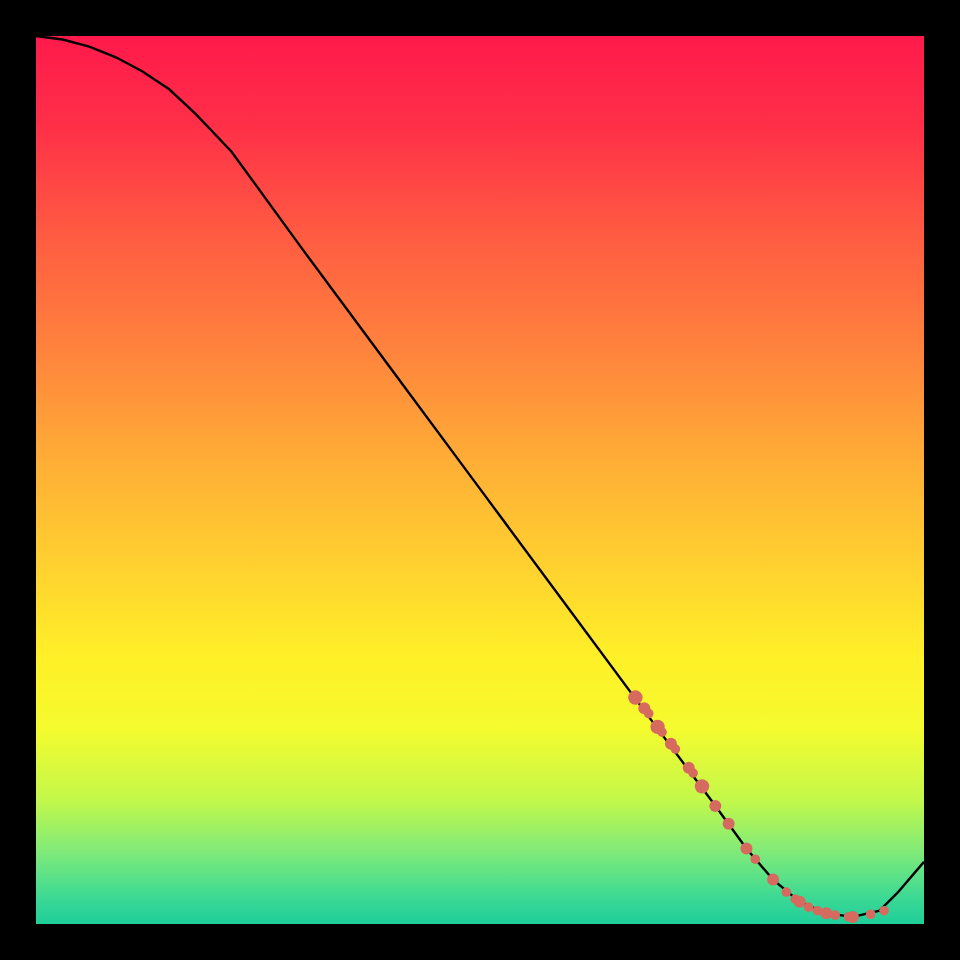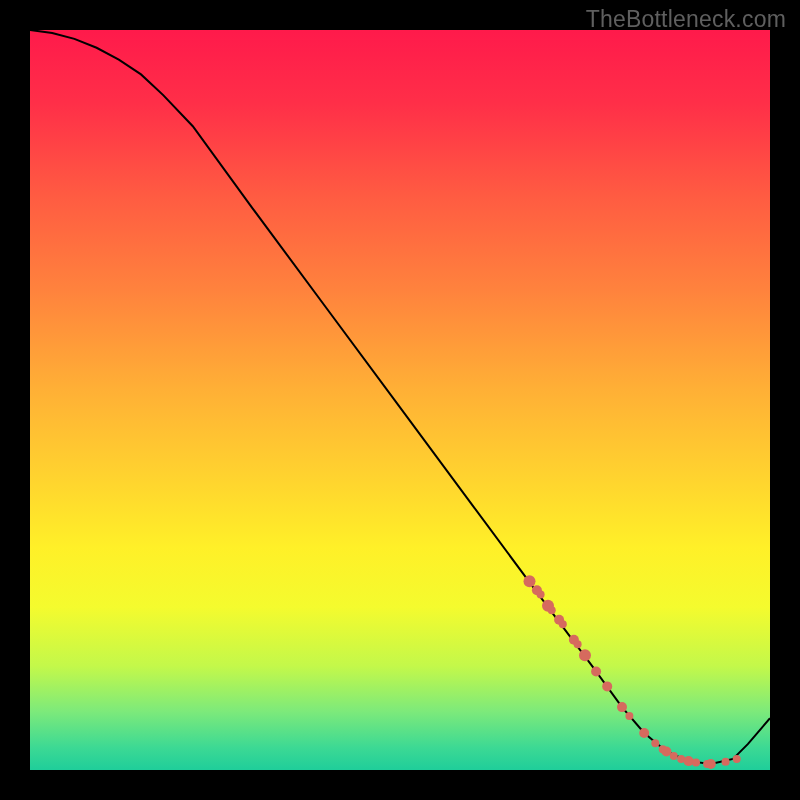--- a/index.html
+++ b/index.html
@@ -43,21 +43,20 @@
   }
   .marker {
     fill: #d66a5e;
     stroke: none;
   }
 </style>
 </head>
 <body>
 
 <div class="frame">
-  <div class="watermark">TheBottleneck.com</div>
 
   <svg class="plot" viewBox="0 0 740 740" preserveAspectRatio="none">
     <defs>
       <linearGradient id="bg-grad" x1="0" y1="0" x2="0" y2="1">
           <stop offset="0%" stop-color="#ff1a4b"></stop>
           <stop offset="10%" stop-color="#ff2f48"></stop>
           <stop offset="22%" stop-color="#ff5a42"></stop>
           <stop offset="35%" stop-color="#ff823d"></stop>
           <stop offset="48%" stop-color="#ffae36"></stop>
           <stop offset="60%" stop-color="#ffd22f"></stop>

